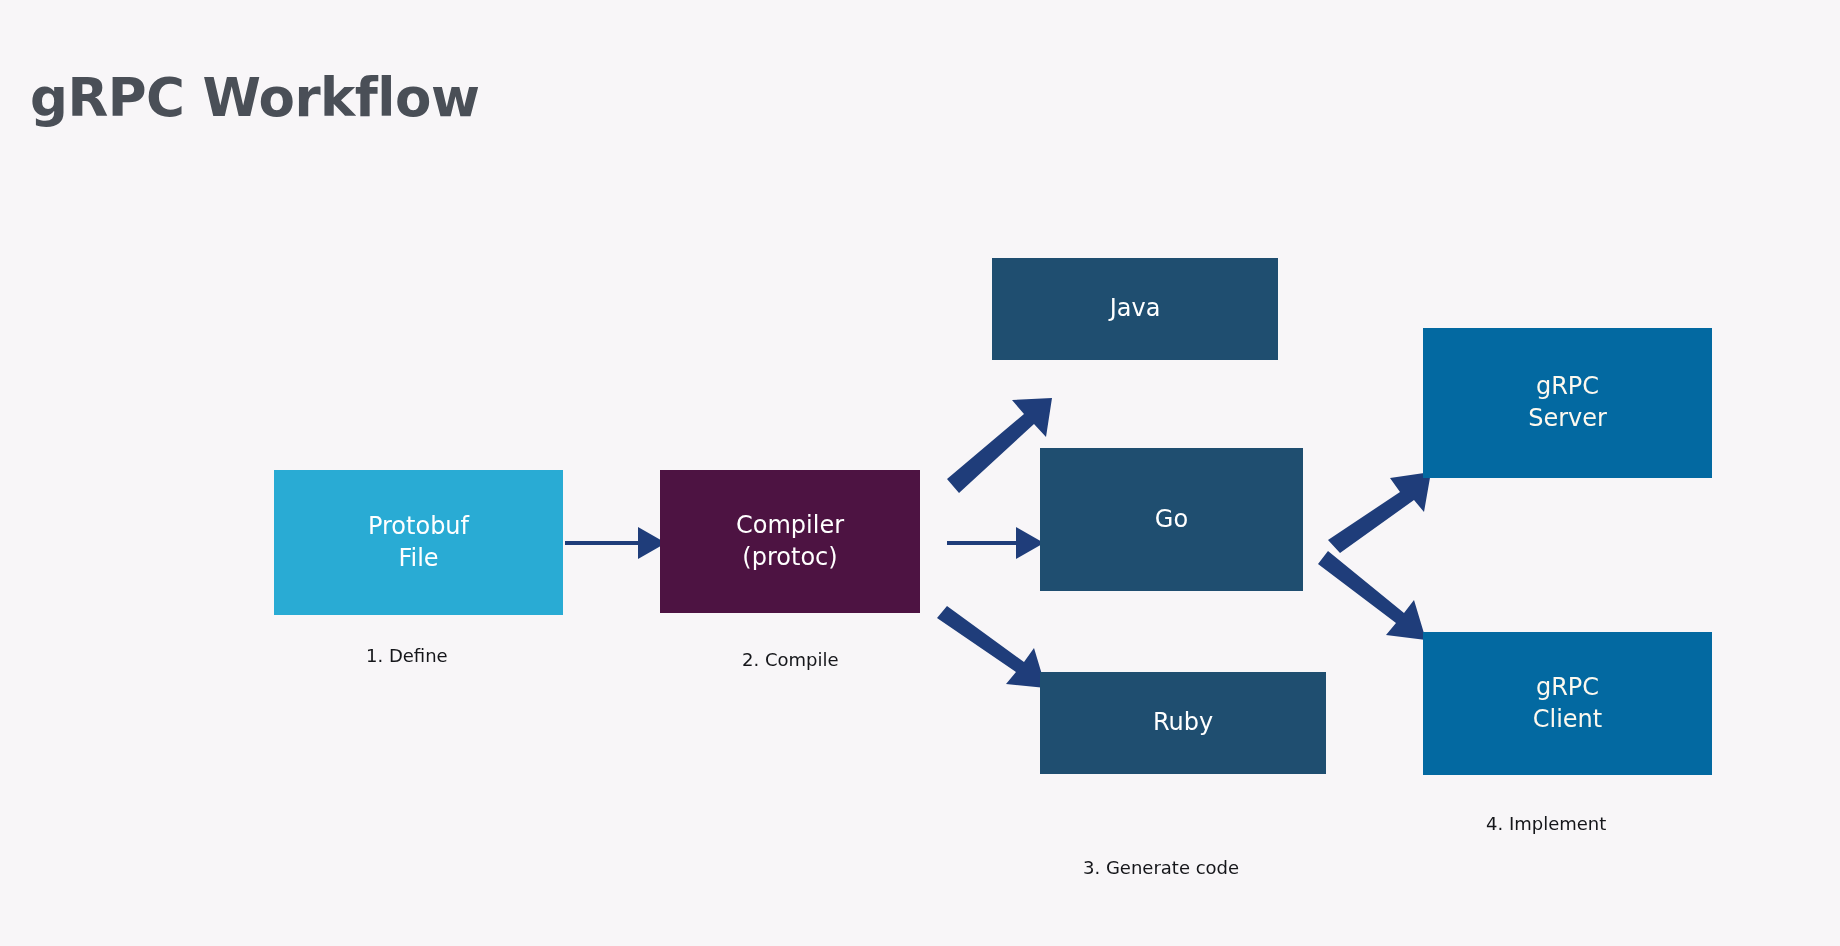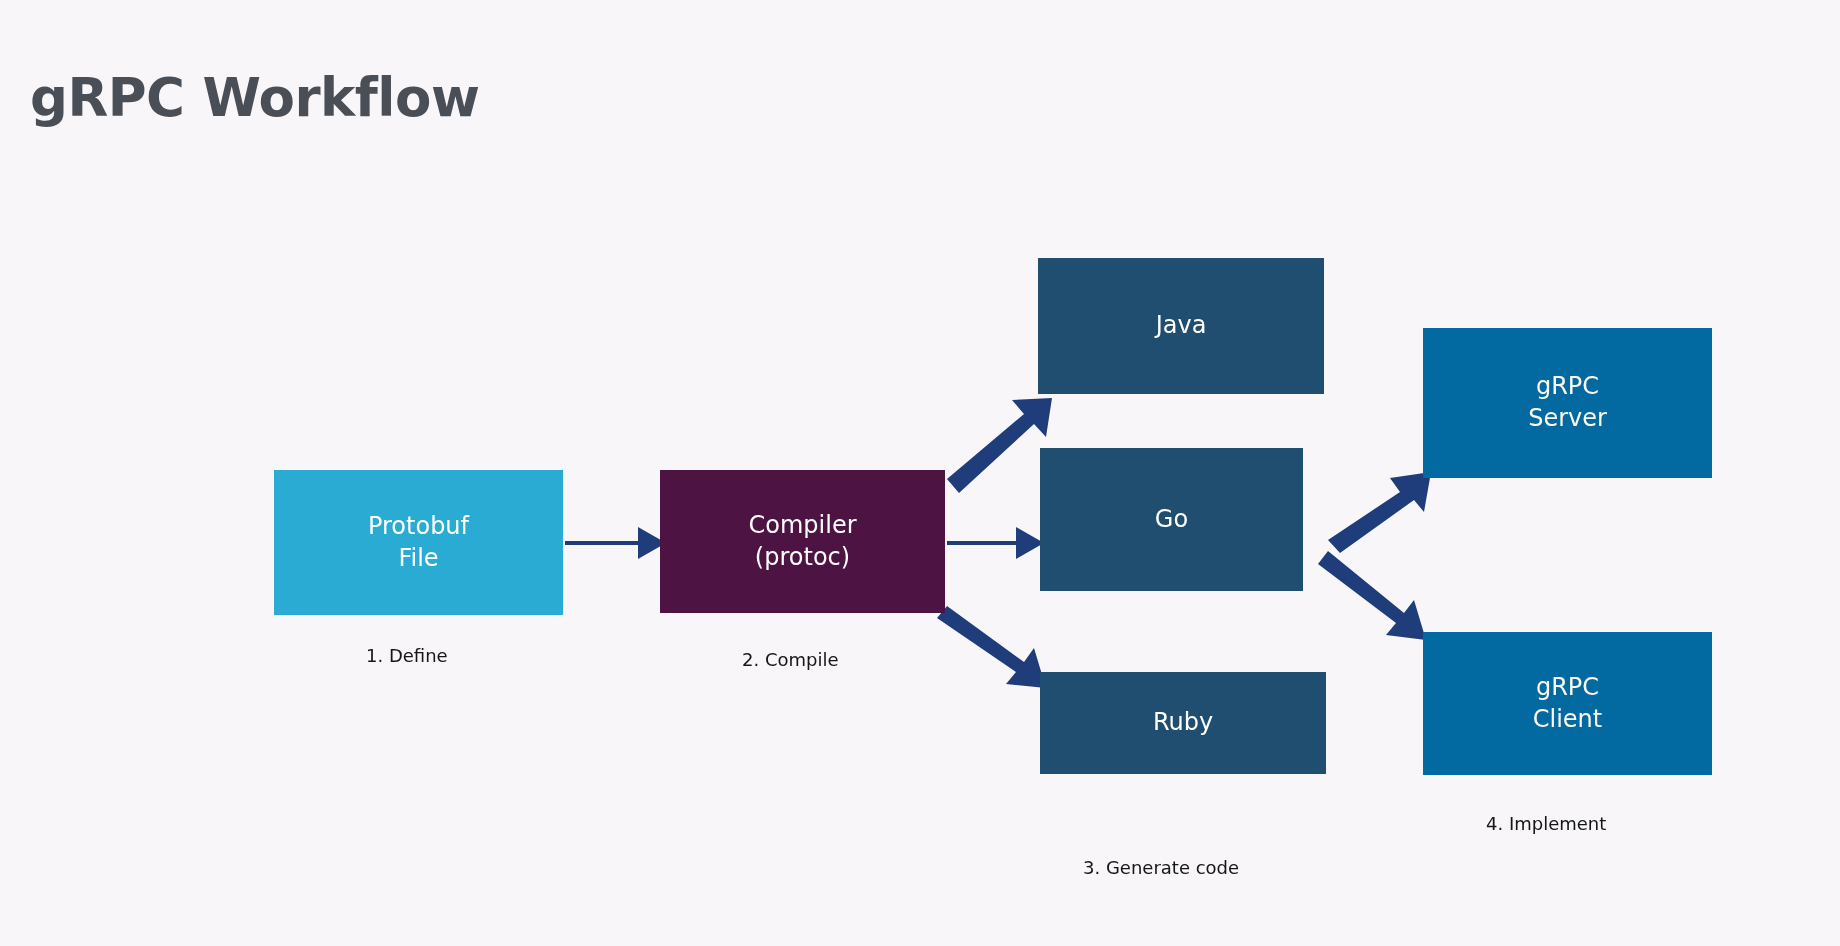--- a/index.html
+++ b/index.html
@@ -93,24 +93,24 @@
     </g>
 
     <g>
       <path d="M 1328 551 L 1404 613 L 1414 600 L 1426 640 L 1386 635 L 1396 623 L 1318 564 Z" fill="#1f3d7a"></path>
     </g>
   </svg>
 
   <div class="node node-cyan" style="left:274px; top:470px; width:289px; height:145px;">Protobuf
 File</div>
 
-  <div class="node node-purple" style="left:660px; top:470px; width:285px; height:143px;">Compiler
+  <div class="node node-purple" style="left:660px; top:470px; width:260px; height:143px;">Compiler
 (protoc)</div>
 
-  <div class="node node-steel" style="left:1038px; top:258px; width:286px; height:136px;">Java</div>
+  <div class="node node-steel" style="left:992px; top:258px; width:286px; height:102px;">Java</div>
 
   <div class="node node-steel" style="left:1040px; top:448px; width:263px; height:143px;">Go</div>
 
   <div class="node node-steel" style="left:1040px; top:672px; width:286px; height:102px;">Ruby</div>
 
   <div class="node node-gold" style="left:1423px; top:328px; width:289px; height:150px;">gRPC
 Server</div>
 
   <div class="node node-gold" style="left:1423px; top:632px; width:289px; height:143px;">gRPC
 Client</div>

